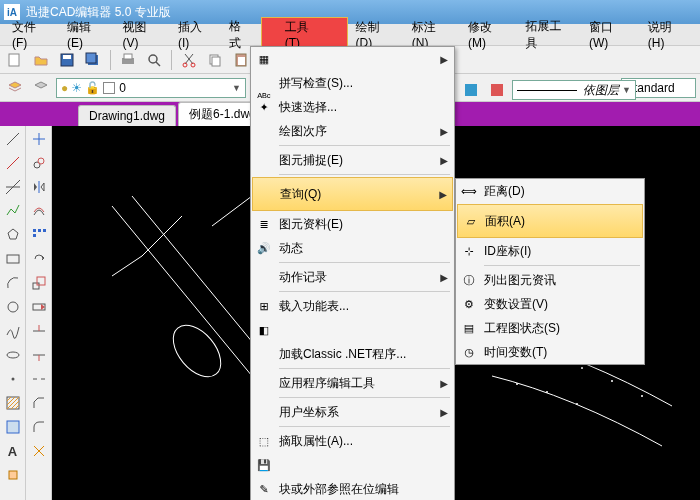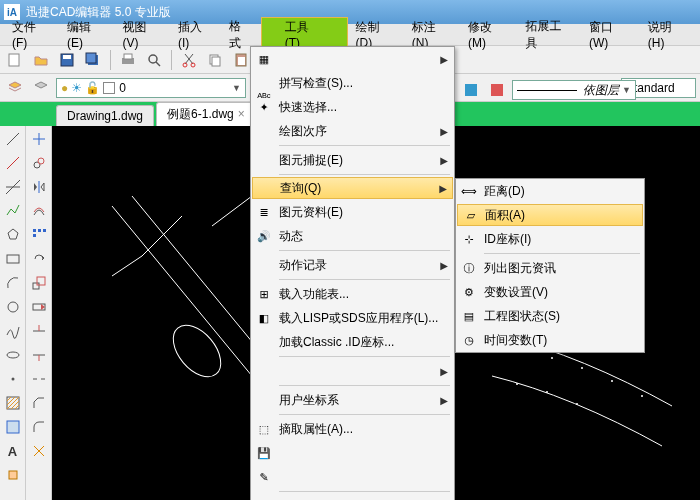--- a/index.html
+++ b/index.html
@@ -1,43 +1,43 @@
 <!DOCTYPE html>
 <html><head>
 <meta charset="utf-8">
 <style>
 *{margin:0;padding:0;box-sizing:border-box;font-family:"Microsoft YaHei",SimSun,sans-serif;font-size:12px;}
 body{width:700px;height:500px;background:#f0f0f0;overflow:hidden;position:relative;}
 .titlebar{height:24px;background:linear-gradient(#7fb8e8,#5a9bd4);color:#fff;display:flex;align-items:center;padding:0 4px;}
 .titlebar .logo{width:16px;height:16px;background:#fff;color:#1e6fb8;display:inline-flex;align-items:center;justify-content:center;font-weight:bold;font-size:10px;margin-right:6px;}
 .menubar{height:22px;background:#e8e8e8;display:flex;align-items:center;padding:0 4px;border-bottom:1px solid #ccc;}
 .menubar .mi{padding:2px 8px;cursor:default;}
-.menubar .mi.active{background:#84cc16;border:1px solid #e5b84a;padding:1px 23px;}
+.menubar .mi.active{background:#ef4444;border:1px solid #e5b84a;padding:1px 23px;}
 .toolbar{height:28px;background:#f0f0f0;border-bottom:1px solid #ccc;display:flex;align-items:center;padding:0 4px;gap:4px;}
 .tb-btn{width:22px;height:22px;display:flex;align-items:center;justify-content:center;border:1px solid transparent;cursor:default;}
 .tb-sep{width:1px;height:20px;background:#bbb;margin:0 2px;}
 .toolbar2{height:28px;background:#f0f0f0;border-bottom:1px solid #ccc;display:flex;align-items:center;padding:0 4px;gap:4px;}
 .combo{height:20px;border:1px solid #7a9;background:#fff;display:flex;align-items:center;padding:0 4px;font-size:11px;}
 .combo.w1{width:190px;}
 .combo.w2{width:75px;}
 .combo.w3{width:124px;font-style:italic;}
 .combo .arr{margin-left:auto;font-size:9px;color:#555;}
-.tabbar{height:24px;display:flex;align-items:flex-end;padding-left:56px;background:#22c55e;}
+.tabbar{height:24px;display:flex;align-items:flex-end;padding-left:78px;background:#a21caf;}
 .tab{padding:3px 10px;background:#ececec;border:1px solid #bbb;border-bottom:none;margin-right:2px;font-size:11px;border-radius:3px 3px 0 0;}
 .tab.active{background:#fff;font-weight:normal;}
 .tab .x{margin-left:4px;color:#888;}
 .workspace{position:absolute;top:126px;left:0;right:0;bottom:0;display:flex;}
 .ltool{width:26px;background:#f0f0f0;border-right:1px solid #ccc;display:flex;flex-direction:column;align-items:center;padding-top:2px;gap:2px;}
 .ltool2{width:26px;background:#f0f0f0;border-right:1px solid #ccc;display:flex;flex-direction:column;align-items:center;padding-top:2px;gap:2px;}
 .lt-btn{width:22px;height:22px;display:flex;align-items:center;justify-content:center;}
 .canvas{flex:1;background:#000;position:relative;overflow:hidden;}
 .canvas svg{position:absolute;top:0;left:0;}
 .dropdown{position:absolute;top:46px;left:250px;width:205px;background:#f4f4f4;border:1px solid #999;box-shadow:2px 2px 4px rgba(0,0,0,0.3);z-index:10;}
 .dd-item{height:24px;display:flex;align-items:center;padding:0 6px 0 28px;position:relative;cursor:default;}
-.dd-item.hl{background:linear-gradient(#ffe9a8,#ffd86b);border:1px solid #e5b84a;padding:0 5px 0 27px;height:22px;margin:1px;}
+.dd-item.hl{background:linear-gradient(#ffe9a8,#ffd86b);border:1px solid #e5b84a;padding:0 5px 0 27px;height:34px;margin:1px;}
 .dd-item .ico{position:absolute;left:4px;width:18px;height:18px;display:flex;align-items:center;justify-content:center;}
 .dd-item .arr{margin-left:auto;font-size:10px;color:#333;}
 .dd-sep{height:1px;background:#ccc;margin:2px 4px 2px 28px;}
 .submenu{position:absolute;top:178px;left:455px;width:190px;background:#f4f4f4;border:1px solid #999;box-shadow:2px 2px 4px rgba(0,0,0,0.3);z-index:11;}
 .swatch{width:12px;height:12px;display:inline-block;margin-right:4px;}
 .linepat{width:60px;height:1px;background:#000;display:inline-block;margin-right:6px;}
 </style>
 </head>
 <body>
 
@@ -417,44 +417,45 @@
       <span>动作记录</span>
       <span class="arr">▶</span>
     </div>
     <div class="dd-sep"></div>
     <div class="dd-item">
       <span class="ico" style="font-size: 11px;">⊞</span>
       <span>载入功能表...</span>
     </div>
     <div class="dd-item">
       <span class="ico" style="font-size: 11px;">◧</span>
-      <span>载入LISP或SDS应用程序(L)...</span>
-    </div>
-    <div class="dd-item">
-      <span>加载Classic .ID座标...</span>
-    </div>
-    <div class="dd-sep"></div>
-    <div class="dd-item">
+    </div>
+    <div class="dd-item">
+      <span>加载Classic .NET程序...</span>
+    </div>
+    <div class="dd-sep"></div>
+    <div class="dd-item">
+      <span>应用程序编辑工具</span>
       <span class="arr">▶</span>
     </div>
     <div class="dd-sep"></div>
     <div class="dd-item">
       <span>用户坐标系</span>
       <span class="arr">▶</span>
     </div>
     <div class="dd-sep"></div>
     <div class="dd-item">
       <span class="ico" style="font-size: 11px;">⬚</span>
       <span>摘取属性(A)...</span>
     </div>
     <div class="dd-item">
       <span class="ico" style="font-size: 11px;">💾</span>
     </div>
     <div class="dd-item">
       <span class="ico" style="font-size: 11px;">✎</span>
+      <span>块或外部参照在位编辑</span>
     </div>
     <div class="dd-sep"></div>
     <div class="dd-item">
       <span>拍摄快照(M)...</span>
     </div>
   </div>
 <div class="submenu" id="sm">
     <div class="dd-item">
       <span class="ico" style="font-size: 11px;">⟺</span>
       <span>距离(D)</span>

